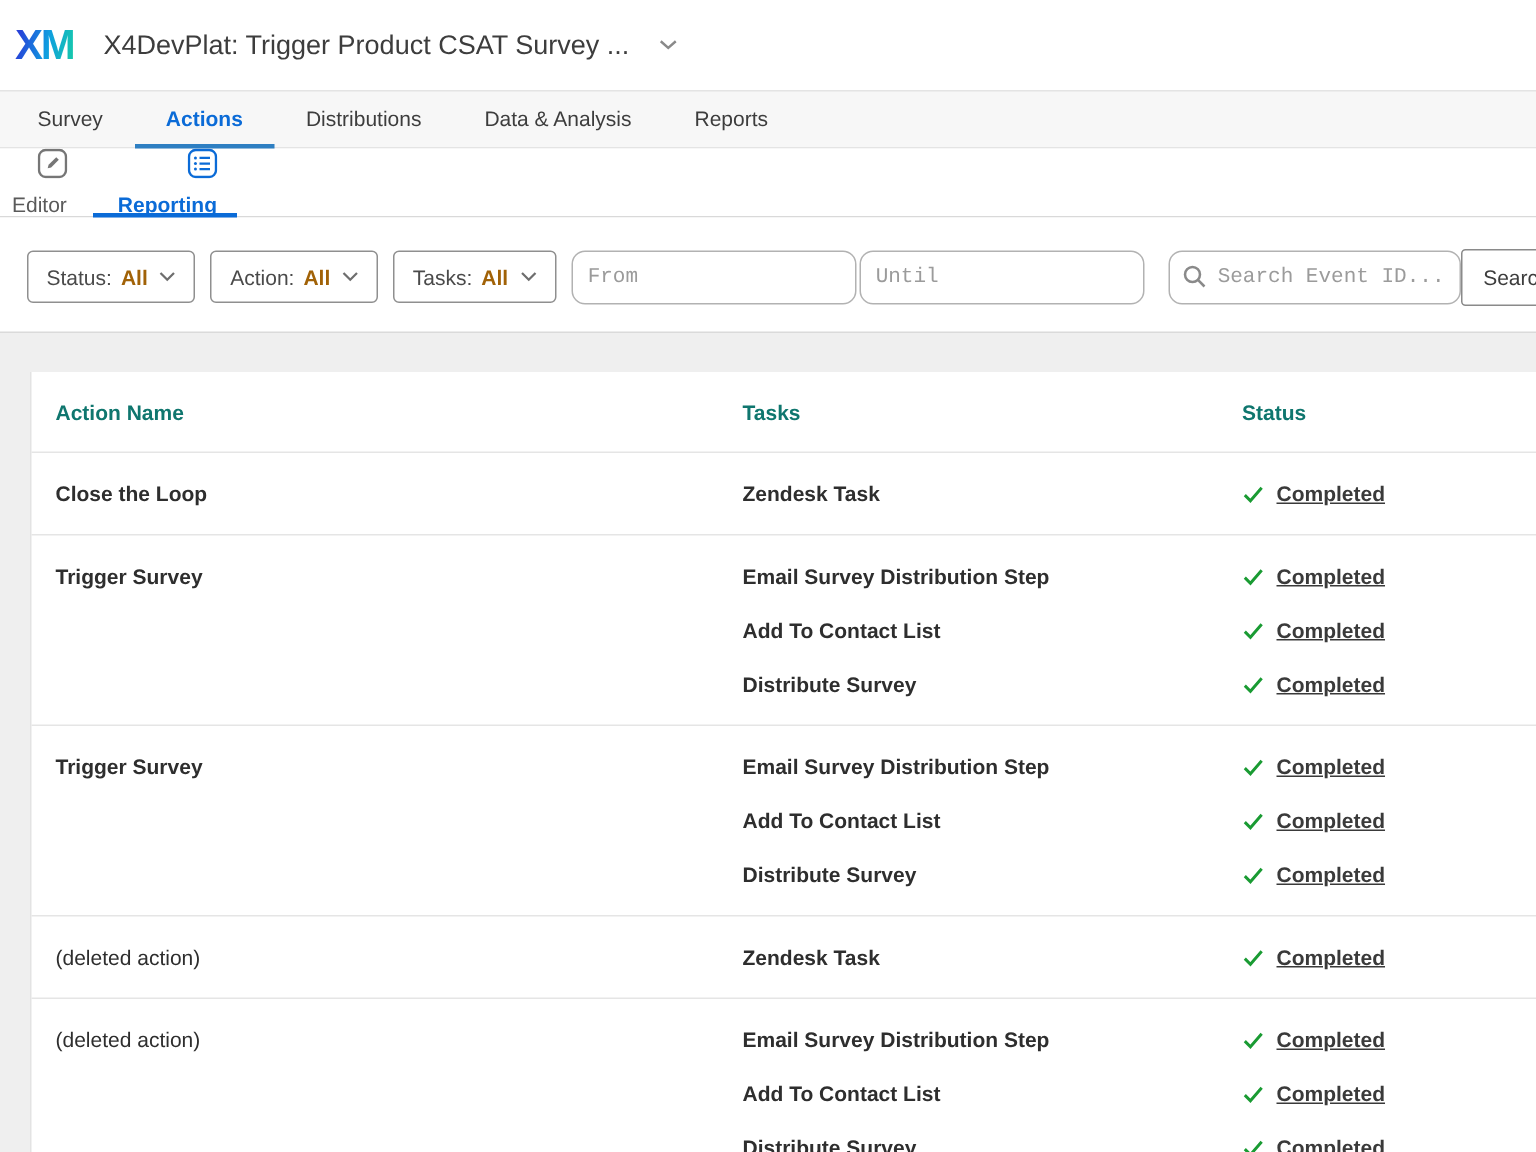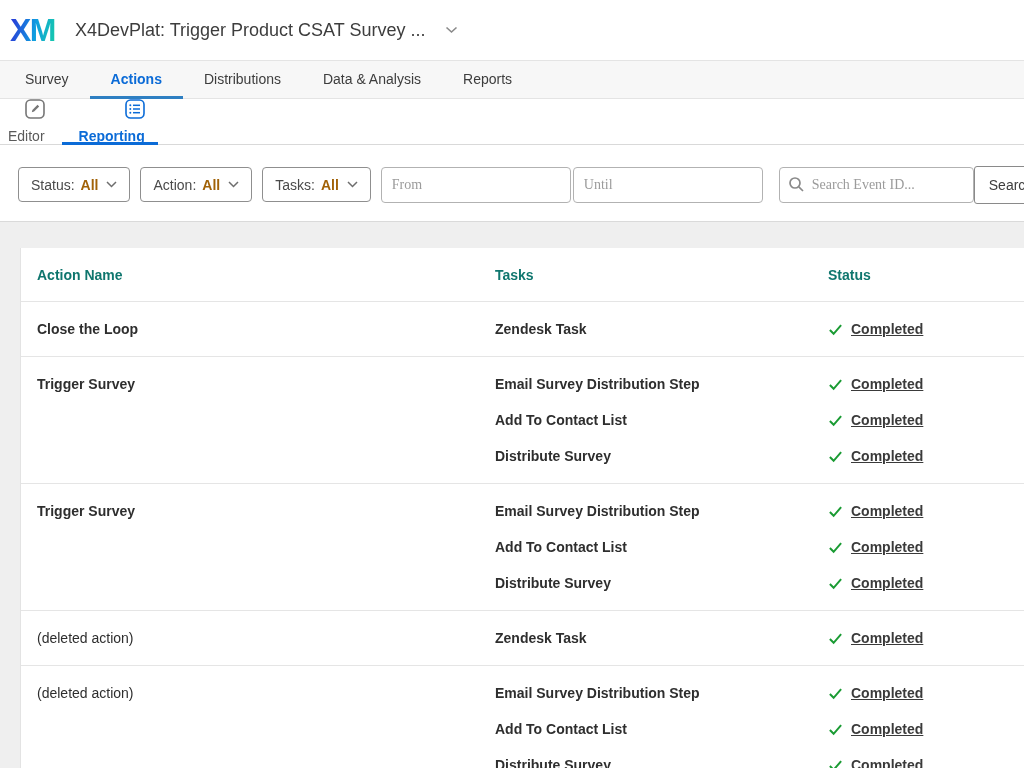--- a/index.html
+++ b/index.html
@@ -13,21 +13,21 @@
 
   
   .app-header {
     height: 60px;
     display: flex;
     align-items: center;
     padding-left: 10px;
     background: #ffffff;
   }
   .logo {
-    font-size: 32px;
+    font-size: 28px;
     font-weight: 900;
     letter-spacing: -1.5px;
     background: linear-gradient(100deg, #2742d8 10%, #0f9ee0 55%, #16c7ae 95%);
     -webkit-background-clip: text;
     background-clip: text;
     color: transparent;
     margin-right: 20px;
   }
   .survey-title-menu {
     display: flex;
@@ -114,24 +114,24 @@
     padding: 7px 12px;
     margin-right: 10px;
     cursor: pointer;
     font-size: 14px;
   }
   .dropdown-btn .dd-label { color: #4a4a4a; margin-right: 6px; }
   .dropdown-btn .dd-value { color: #a16207; font-weight: bold; margin-right: 8px; }
   .text-input {
     height: 36px;
     border: 1px solid #b2b2b2;
-    border-radius: 4px;
+    border-radius: 9px;
     padding: 0 10px;
     font-size: 14px;
-    font-family: Liberation Serif, serif;
+    font-family: Liberation Mono, monospace;
     color: #2f2f2f;
     outline: none;
   }
   .text-input::placeholder { color: #9b9b9b; }
   .date-from { width: 190px; margin-right: 2px; }
   .date-until { width: 190px; margin-right: 16px; }
   .search-wrap { position: relative; }
   .search-input { width: 195px; padding-left: 32px; }
   .search-wrap .search-icon {
     position: absolute;

